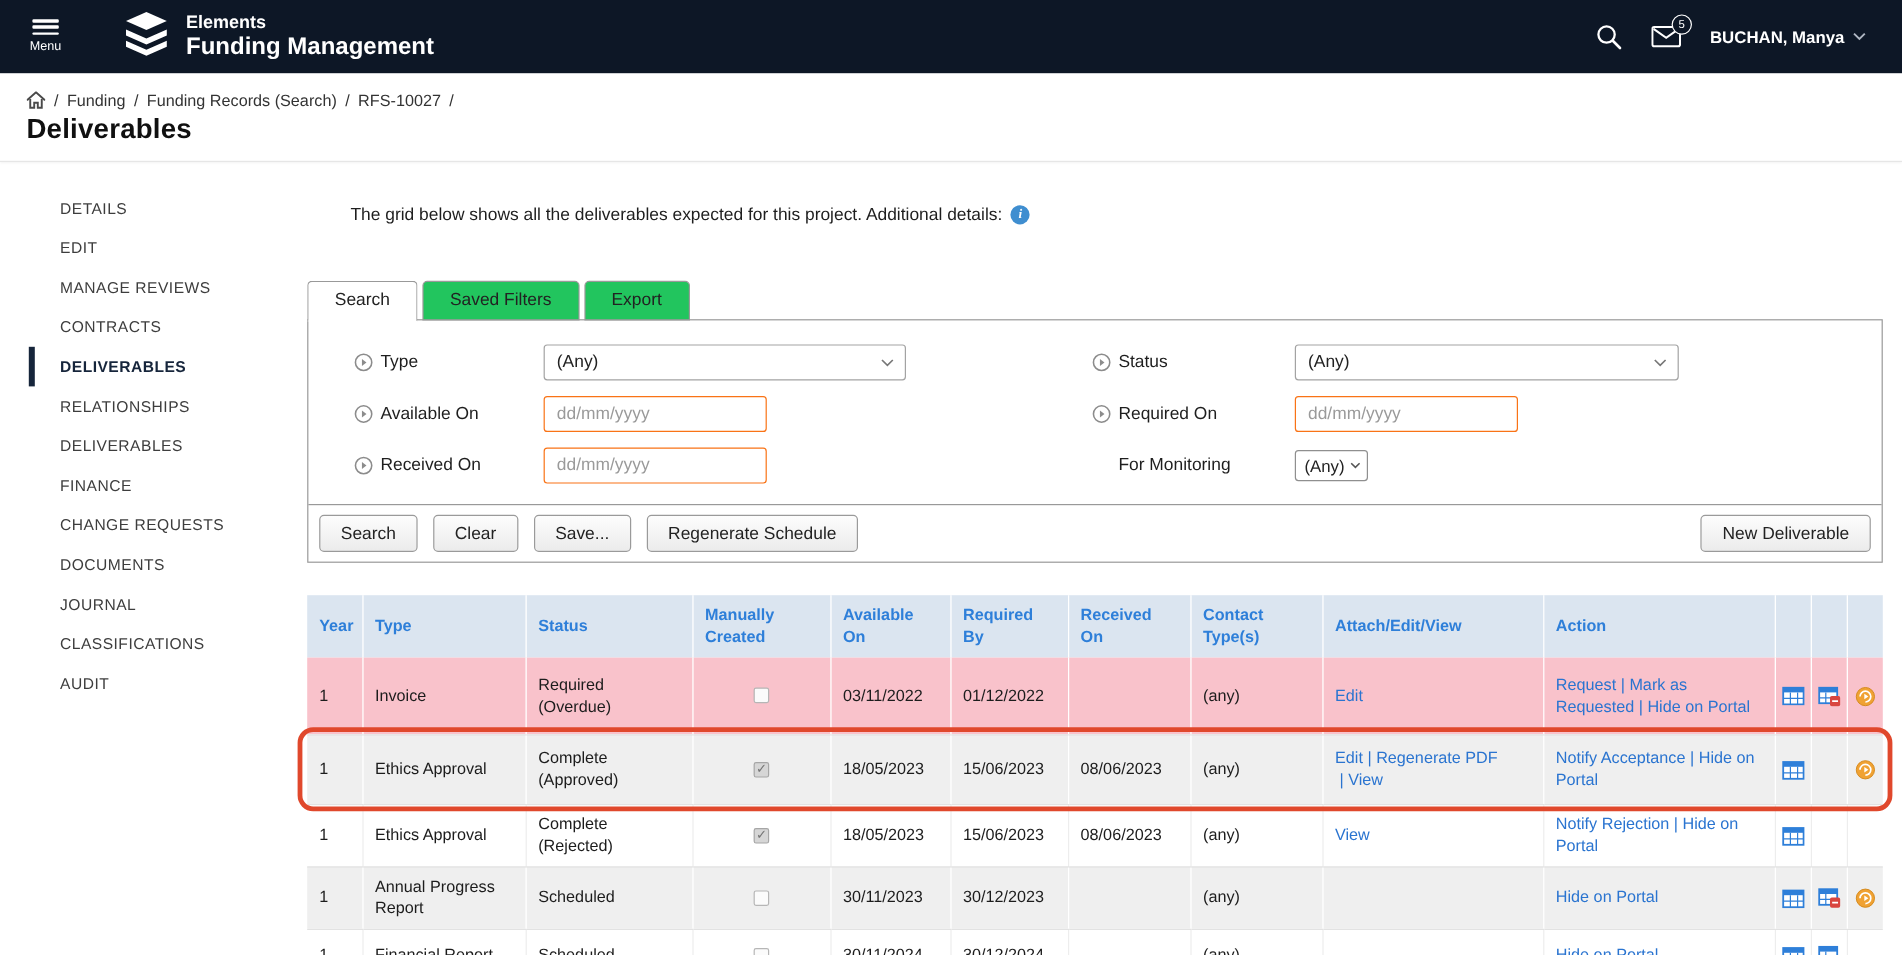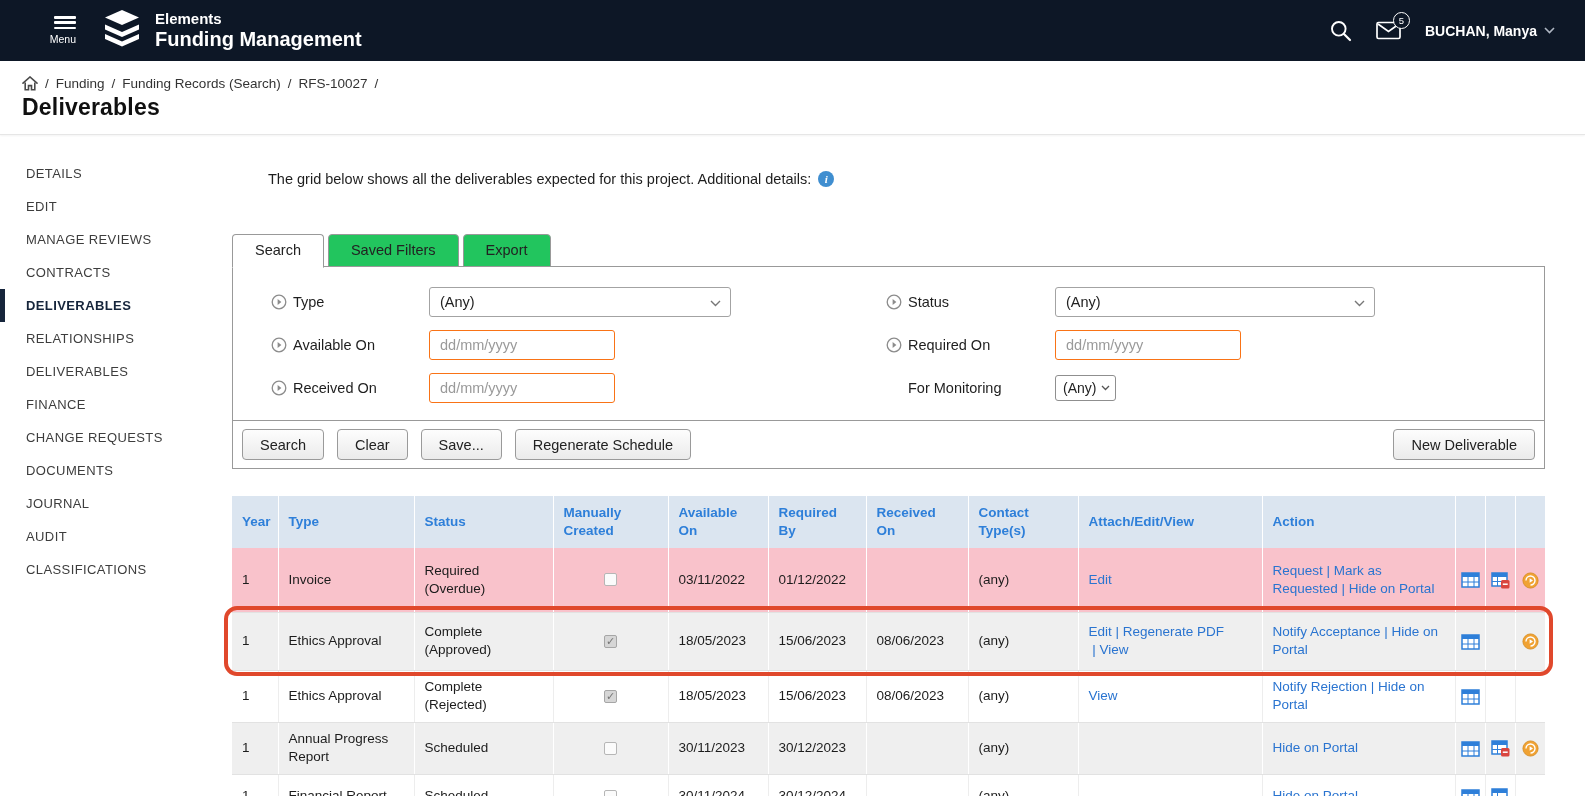--- a/index.html
+++ b/index.html
@@ -1,21 +1,21 @@
 <!DOCTYPE html>
 <html style="--navbar-bg: #0d1726; --header-bg: #dbe5f0; --header-text: #2e7fd9; --overdue-row-bg: #f9c2cb; --link: #2a74d0; --annotation: #e0482c;"><head>
 <meta charset="utf-8">
 <style>
   * { box-sizing: border-box; margin: 0; padding: 0; }
   html,body { width:1585px; height:796px; overflow:hidden; background:#fff;
     font-family:"Liberation Sans", sans-serif; }
 
   
   .navbar { height:61px; background:var(--navbar-bg,#0d1726); display:flex; align-items:center; color:#fff; }
-  .menu-btn { width:76px; display:flex; flex-direction:column; align-items:flex-end; gap:4px; cursor:pointer; }
+  .menu-btn { width:76px; display:flex; flex-direction:column; align-items:center; gap:4px; cursor:pointer; }
   .menu-bars { width:22px; height:13px; display:flex; flex-direction:column; justify-content:space-between; }
   .menu-bars span { height:2.5px; background:#fff; border-radius:1px; }
   .menu-label { font-size:10.5px; }
   .brand { display:flex; align-items:center; gap:13px; margin-left:26px; }
   .brand-text .line1 { font-size:15px; font-weight:bold; line-height:1.15; }
   .brand-text .line2 { font-size:20px; font-weight:bold; line-height:1.15; }
   .nav-right { margin-left:auto; display:flex; align-items:center; gap:24px; padding-right:30px; }
   .icon-btn { cursor:pointer; display:flex; align-items:center; }
   .mail-wrap { position:relative; }
   .badge { position:absolute; top:-9px; right:-9px; min-width:17px; height:17px; border:1.5px solid #fff;
@@ -25,21 +25,21 @@
 
   
   .breadcrumb-bar { height:74px; padding:15px 0 0 22px; border-bottom:1px solid #e6e6e6;
     box-shadow:0 1px 2px rgba(0,0,0,.05); }
   .breadcrumb { display:flex; align-items:center; gap:7px; font-size:13.5px; color:#333; }
   .bc-item { cursor:pointer; }
   .page-title { font-size:23px; font-weight:bold; color:#101010; margin-top:3px; letter-spacing:.2px; }
 
   
   .content { display:flex; height:661px; }
-  .sidebar { width:232px; flex-shrink:0; padding-top:22px; }
+  .sidebar { width:232px; flex-shrink:0; padding-top:22px;margin-left:24px; }
   .sidebar-item { padding:8px 26px; font-size:13px; color:#3d3d3d; letter-spacing:.4px; cursor:pointer; line-height:17px; }
   .sidebar-item.active { font-weight:bold; color:#16253b; border-left:5px solid #16253b; padding-left:21px; }
   .main { flex:1; padding:36px 40px 0 0; }
 
   
   .description { font-size:14.5px; color:#1e1e1e; display:flex; align-items:center; gap:7px;margin-left:36px; }
   .info-icon { width:16px; height:16px; border-radius:50%; background:#3f8ed0; color:#fff; font-size:11px;
     font-weight:bold; font-style:italic; display:inline-flex; align-items:center; justify-content:center;
     font-family:"Liberation Serif", serif; flex-shrink:0; cursor:pointer; }
 
@@ -176,22 +176,22 @@
       <div class="sidebar-item">EDIT</div>
       <div class="sidebar-item">MANAGE REVIEWS</div>
       <div class="sidebar-item">CONTRACTS</div>
       <div class="sidebar-item active">DELIVERABLES</div>
       <div class="sidebar-item">RELATIONSHIPS</div>
       <div class="sidebar-item">DELIVERABLES</div>
       <div class="sidebar-item">FINANCE</div>
       <div class="sidebar-item">CHANGE REQUESTS</div>
       <div class="sidebar-item">DOCUMENTS</div>
       <div class="sidebar-item">JOURNAL</div>
+      <div class="sidebar-item">CLASSIFICATIONS</div>
       <div class="sidebar-item">AUDIT</div>
-      <div class="sidebar-item">CLASSIFICATIONS</div>
     </nav>
 
   <main class="main">
 
     <p class="description">
       <span>The grid below shows all the deliverables expected for this project. Additional details:</span>
       <span class="info-icon">i</span>
     </p>
 
     <div class="tabs">

